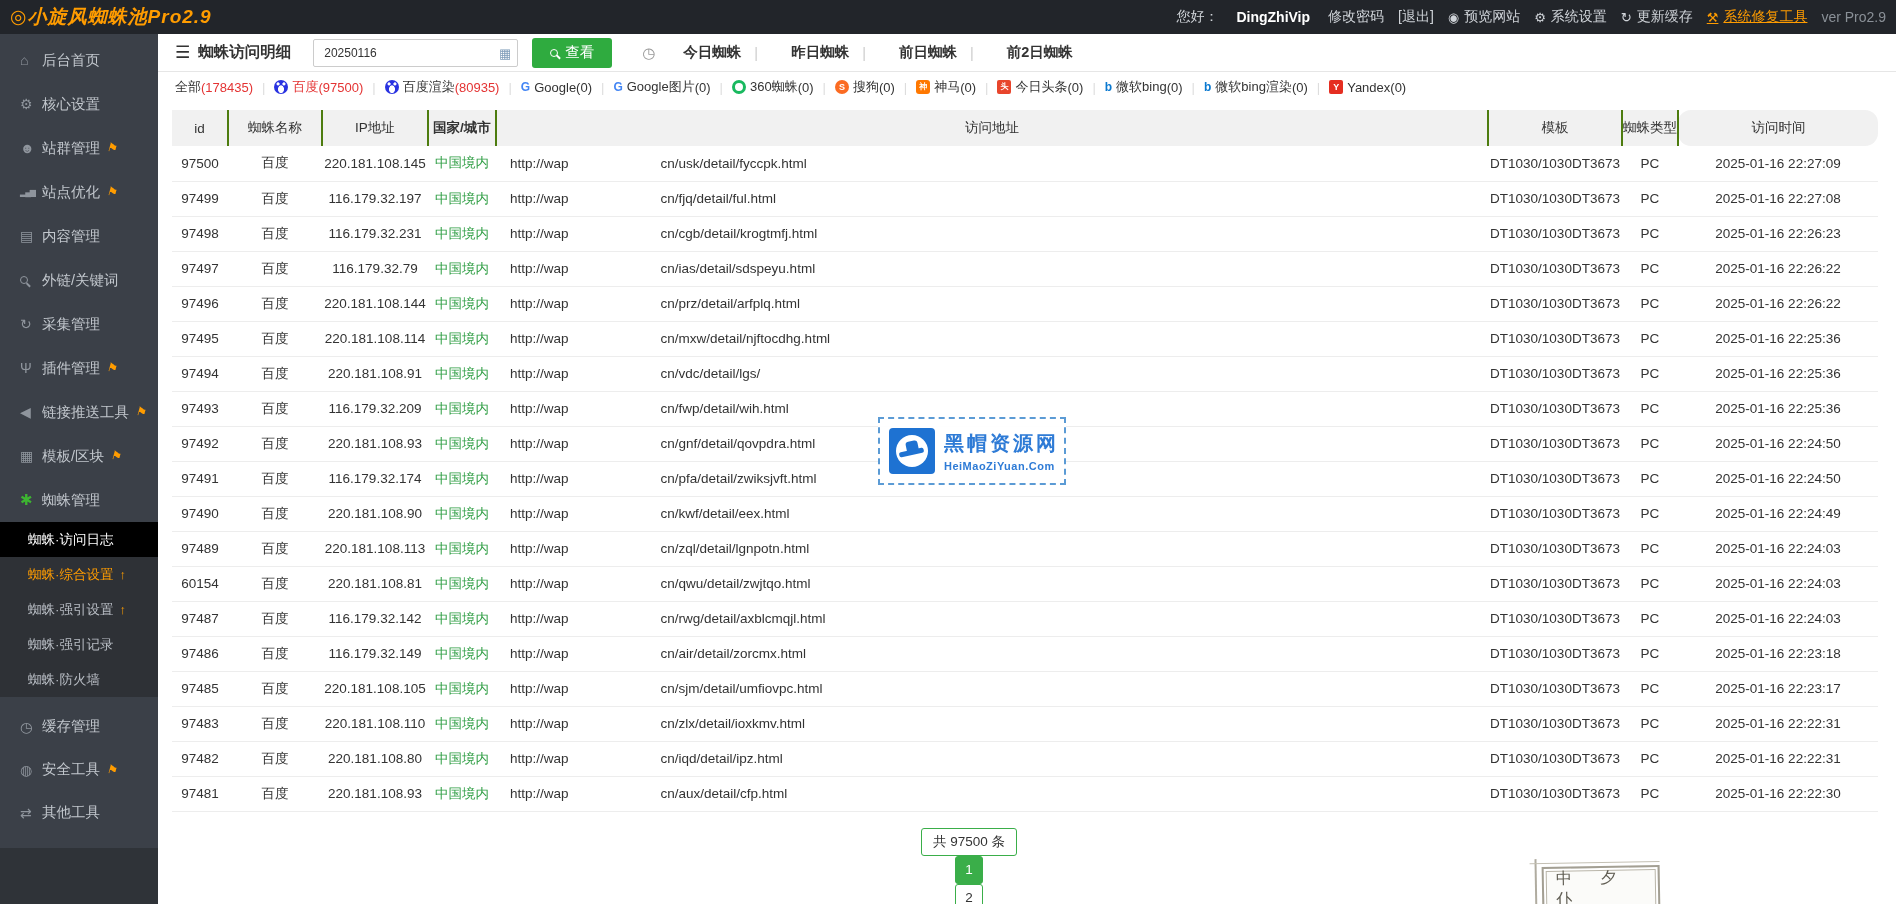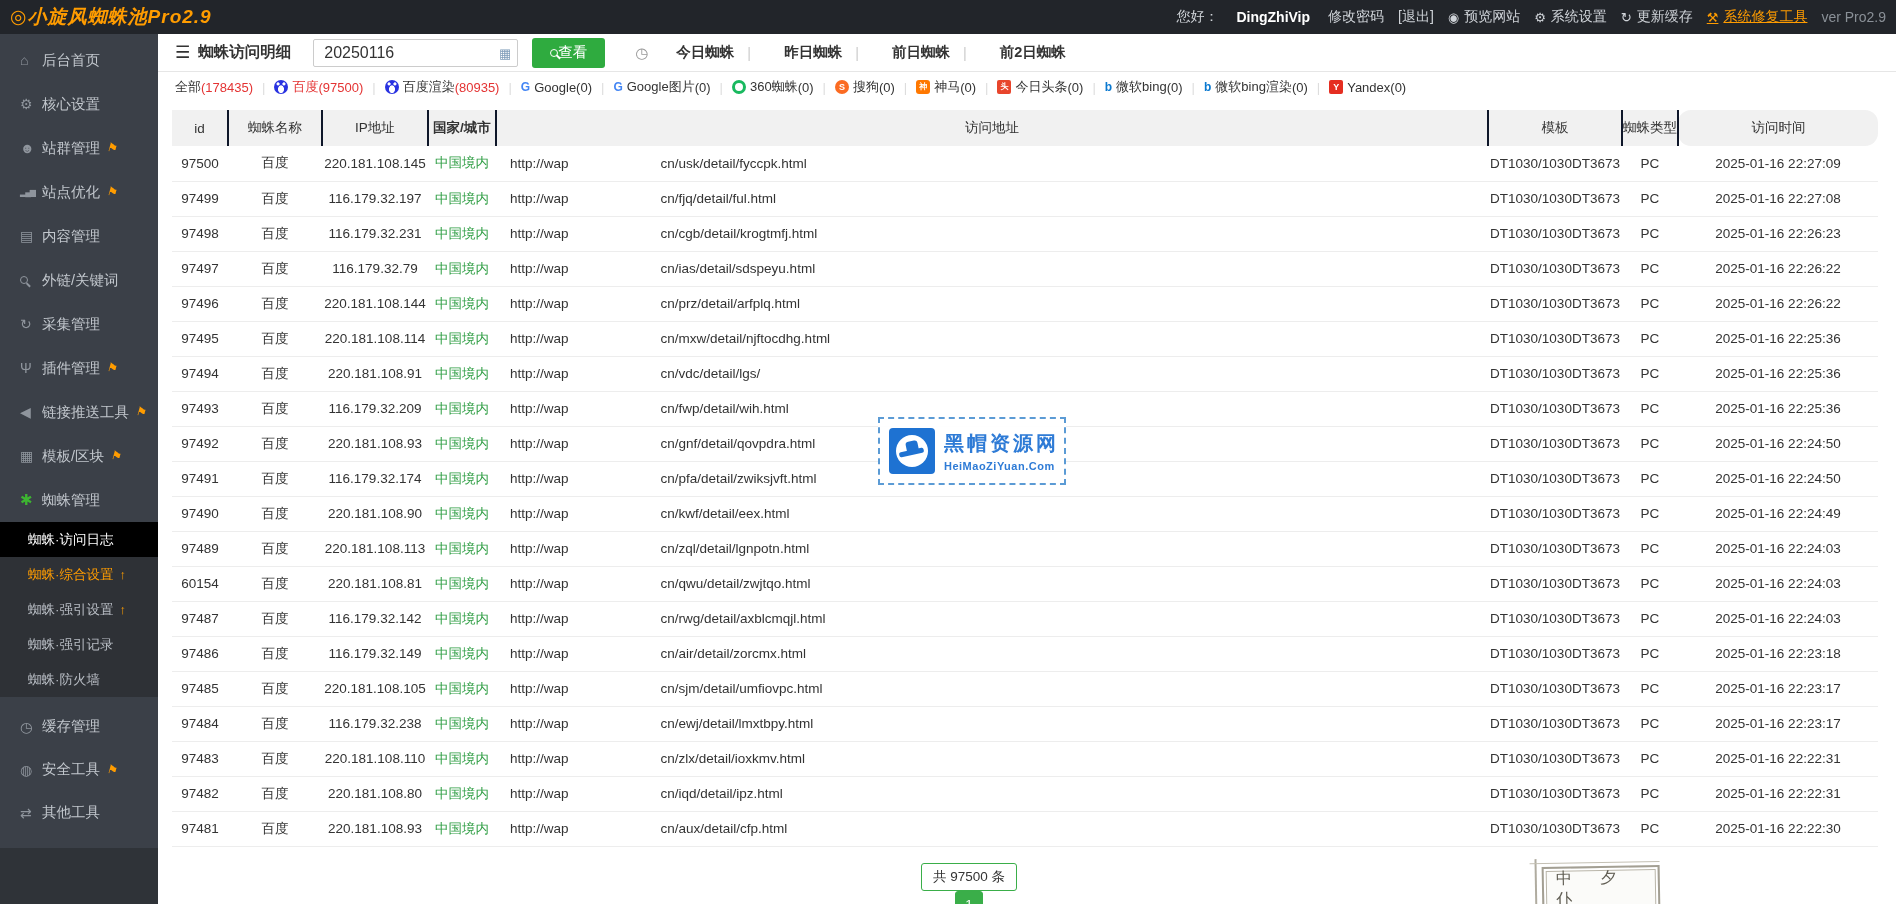--- a/index.html
+++ b/index.html
@@ -46,24 +46,24 @@
   .mag::after { content:''; position:absolute; width:5px; height:1.5px; background:currentColor;
     right:-4px; bottom:-2px; transform:rotate(45deg); }
 
   
   .content { position:absolute; top:34px; left:158px; right:0; bottom:0; background:#fff; }
   .toolbar { height:38px; display:flex; align-items:center; padding-left:17px; border-bottom:1px solid #e6e6e6; }
   .tb-ico { font-size:17px; color:#333; margin-right:8px; }
   .tb-title { font-size:15.5px; font-weight:bold; color:#333; margin-right:22px; }
   .date-wrap { position:relative; display:inline-block; }
   .date-input { width:205px; height:28px; border:1px solid #ccc; border-radius:2px; padding:0 26px 0 10px;
-    font-size:16px; color:#333; font-family:inherit; }
+    font-size:12px; color:#333; font-family:inherit; }
   .cal-ico { position:absolute; right:7px; top:7px; font-size:13px; color:#7f9db9; pointer-events:none; }
   .view-btn { margin-left:14px; height:30px; padding:0 18px; background:#2fab3f; border:none; border-radius:3px;
-    color:#fff; font-size:14.5px; display:inline-flex; align-items:center; cursor:pointer; font-family:inherit; }
+    color:#fff; font-size:14.5px; display:inline-flex; align-items:center; gap:7px; cursor:pointer; font-family:inherit; }
   .view-btn .mag { border-color:#fff; }
   .view-btn .mag::after { background:#fff; }
   .quick-links { margin-left:30px; display:flex; align-items:center; font-size:14.5px; color:#333; }
   .q-clock { color:#999; margin-right:8px; font-size:15px; }
   .q-link { color:#333; text-decoration:none; cursor:pointer; font-weight:bold;margin-left:20px; }
   .q-sep { color:#ccc; margin:0 13px; }
 
   
   .filterbar { height:30px; display:flex; align-items:center; padding-left:17px; font-size:13px; color:#333;
     white-space:nowrap; }
@@ -82,21 +82,21 @@
   .fi-sogou { background:#fb6b22; }
   .fi-shenma { background:#ff7800; border-radius:3px; font-size:8px; }
   .fi-toutiao { background:#e8452c; border-radius:2px; font-size:8px; }
   .fi-bing { background:none; color:#0b79d0; width:auto; font-size:12px; }
   .fi-yandex { background:#e52e21; border-radius:2px; }
 
   
   .table-wrap { margin:8px 18px 0 14px; }
   table { width:100%; border-collapse:collapse; table-layout:fixed; }
   thead th { background:#f1f1f1; height:36px; font-weight:normal; color:#333; font-size:13.5px;
-    border-left:2px solid #0f172a; }
+    border-left:2px solid #4d7c0f; }
   thead th:first-child { border-left:none; }
   tbody td { height:35px; border-bottom:1px solid #ededed; text-align:center; color:#333;
     font-size:13.5px; white-space:nowrap; overflow:hidden; }
   td.c-region { color:#2f9e44; }
   td.c-url { text-align:left; padding-left:14px; }
   .censor { display:inline-block; width:92px; }
 
   
   .pagination { margin-top:16px; display:flex; justify-content:center; align-items:center;
     position:relative; left:-58px;flex-direction:column; }
@@ -524,30 +524,20 @@
               <td class="c-id">97485</td>
               <td>百度</td>
               <td>220.181.108.105</td>
               <td class="c-region">中国境内</td>
               <td class="c-url"><span>http://wap</span><span class="censor"></span><span>cn/sjm/detail/umfiovpc.html</span></td>
               <td>DT1030/1030DT3673</td>
               <td>PC</td>
               <td>2025-01-16 22:23:17</td>
             </tr>
             <tr class="data-row">
-              <td class="c-id">97484</td>
-              <td>百度</td>
-              <td>116.179.32.238</td>
-              <td class="c-region">中国境内</td>
-              <td class="c-url"><span>http://wap</span><span class="censor"></span><span>cn/ewj/detail/lmxtbpy.html</span></td>
-              <td>DT1030/1030DT3673</td>
-              <td>PC</td>
-              <td>2025-01-16 22:23:17</td>
-            </tr>
-            <tr class="data-row">
               <td class="c-id">97483</td>
               <td>百度</td>
               <td>220.181.108.110</td>
               <td class="c-region">中国境内</td>
               <td class="c-url"><span>http://wap</span><span class="censor"></span><span>cn/zlx/detail/ioxkmv.html</span></td>
               <td>DT1030/1030DT3673</td>
               <td>PC</td>
               <td>2025-01-16 22:22:31</td>
             </tr>
             <tr class="data-row">

